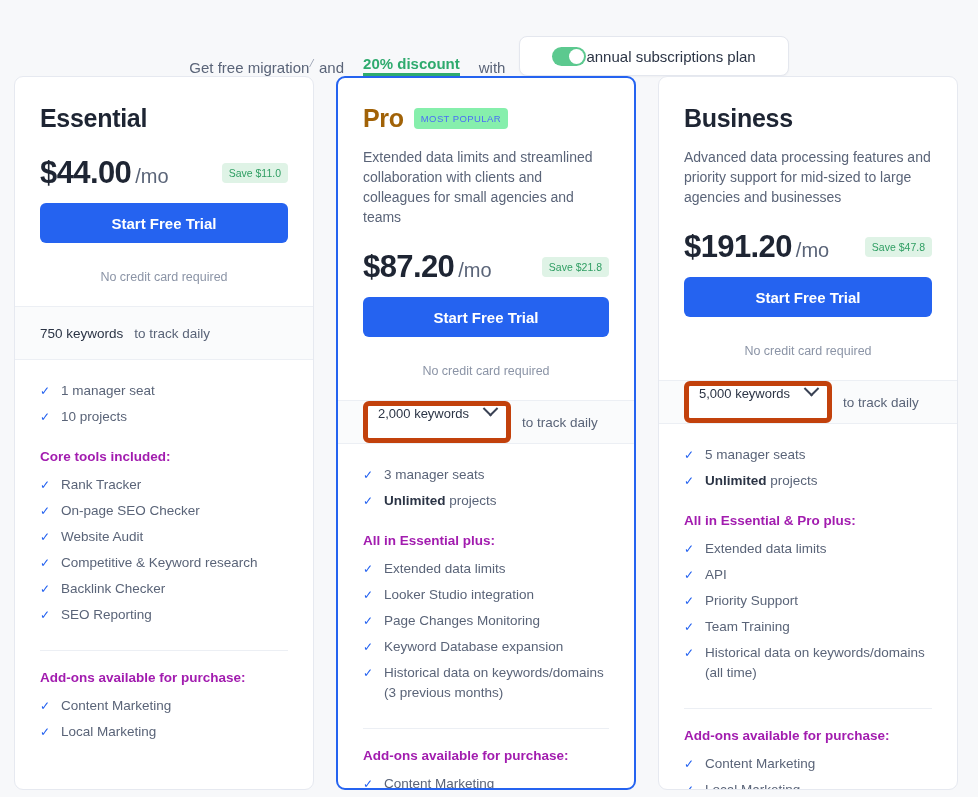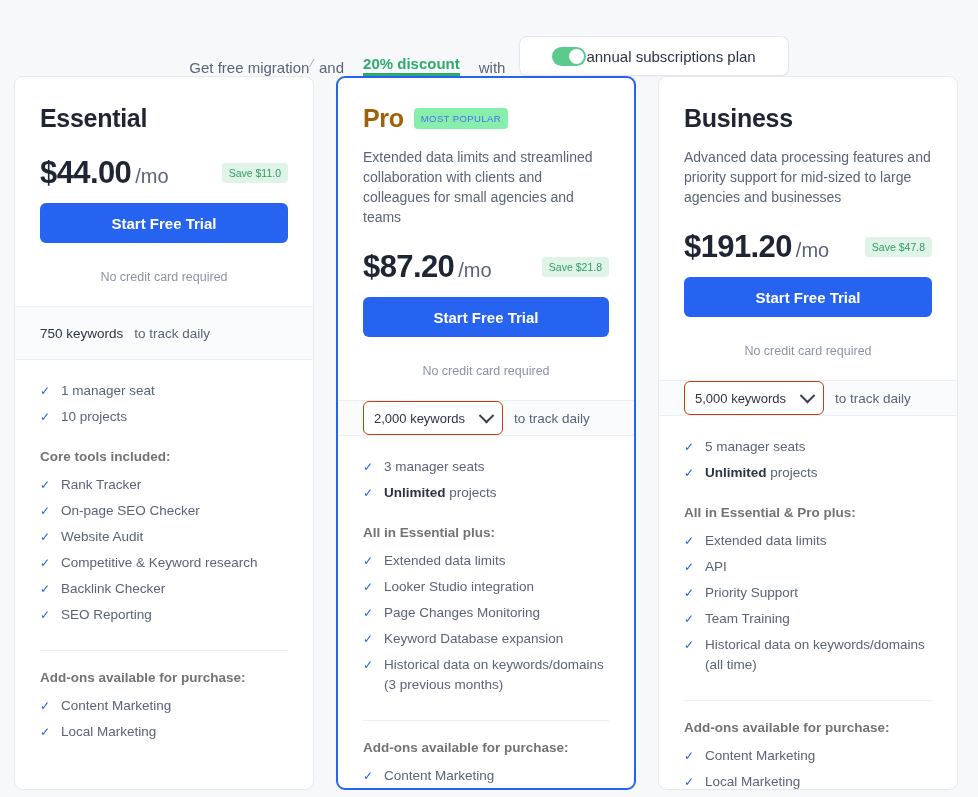--- a/index.html
+++ b/index.html
@@ -190,25 +190,25 @@
     gap: 11px;
     box-sizing: border-box;
   }
   .kw-plain {
     font-size: 13.5px;
     color: #2b3445;
   }
   .kw-plain .kw-num { font-weight: 400; }
   .kw-select {
     background: #fff;
-    border: 1px solid #c2410c;
+    border: 5px solid #c2410c;
     border-radius: 6px;
     height: 32px;
     display: flex;
-    align-items: center;
+    align-items: flex-start;
     padding: 0 10px;
     gap: 16px;
     font-size: 13px;
     color: #2b3445;
     cursor: pointer;
     white-space: nowrap;
   }
   .chev {
     width: 9px; height: 9px;
     border-right: 2px solid #3a4254;
@@ -245,21 +245,21 @@
     width: 10px;
     color: #2563f0;
     font-size: 12px;
     line-height: 20px;
     text-align: center;
   }
   .li-text b { color: #2b3445; font-weight: 700; }
   .group-title {
     font-size: 13.5px;
     font-weight: 700;
-    color: #737373;
+    color: #a21caf;
     margin: 19px 0 8px 0;
   }
   .divider {
     border-top: 1px solid #eceff4;
     margin: 22px 0 0 0;
   }
 </style>
 </head>
 <body>
 

